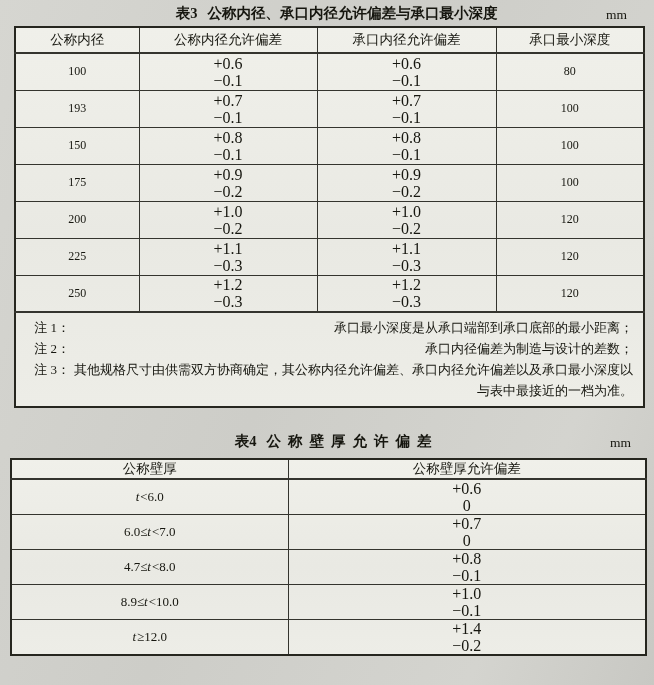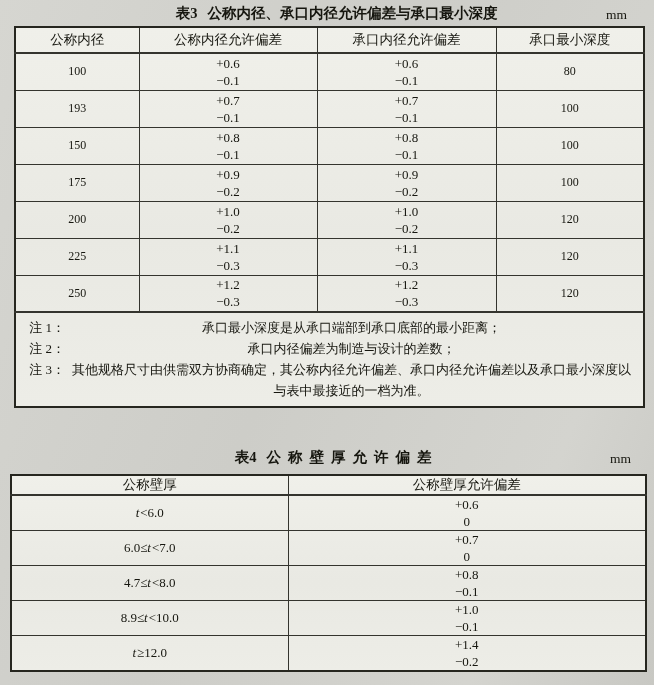--- a/index.html
+++ b/index.html
@@ -26,21 +26,21 @@
     line-height: 19px;
     padding-left: 19px;
   }
   .caption-label { margin-right: 10px; }
   .caption-row .unit {
     position: absolute;
     right: 27px; top: 1px;
     font-weight: normal;
     font-size: 13.5px;
   }
-  .caption-row.t4cap { margin-top: 40px; height: 22px; }
+  .caption-row.t4cap { margin-top: 24px; height: 22px; }
   .caption-row.t4cap .caption-text { letter-spacing: 7px; }
   .caption-row.t4cap .unit { right: 23px; }
 
   
   table {
     border-collapse: collapse;
     table-layout: fixed;
     background: linear-gradient(180deg, #f0f0ea 0%, #e9e9e3 55%, #edede7 100%);
   }
   table.t3 { margin: 1px 11px 0 14px; width: 629px; }
@@ -55,28 +55,28 @@
   th {
     font-weight: normal;
     height: 26px;
     font-size: 13.5px;
     border-bottom-width: 2px;
   }
   .t3 td { height: 37px; }
   .t4 th { height: 20px; }
   .t4 td { height: 35px; }
 
-  .tol div { line-height: 17px; font-size: 13px; }
+  .tol div { line-height: 17px; font-size: 16px; }
   .num { font-size: 12px; text-align: center; }
   .expr i { font-style: italic; padding-right: 1px; }
 
   
   td.notes {
     height: 79px;
-    text-align: center;
+    text-align: right;
     vertical-align: middle;
     padding: 4px 10px 5px 8px;
     border-top-width: 2px;
   }
   .note { display: flex; align-items: flex-start; line-height: 21px; font-size: 13px; }
   .note-label { flex: 0 0 46px; white-space: nowrap; }
   .note-text { flex: 1; }
 </style>
 </head>
 <body>

